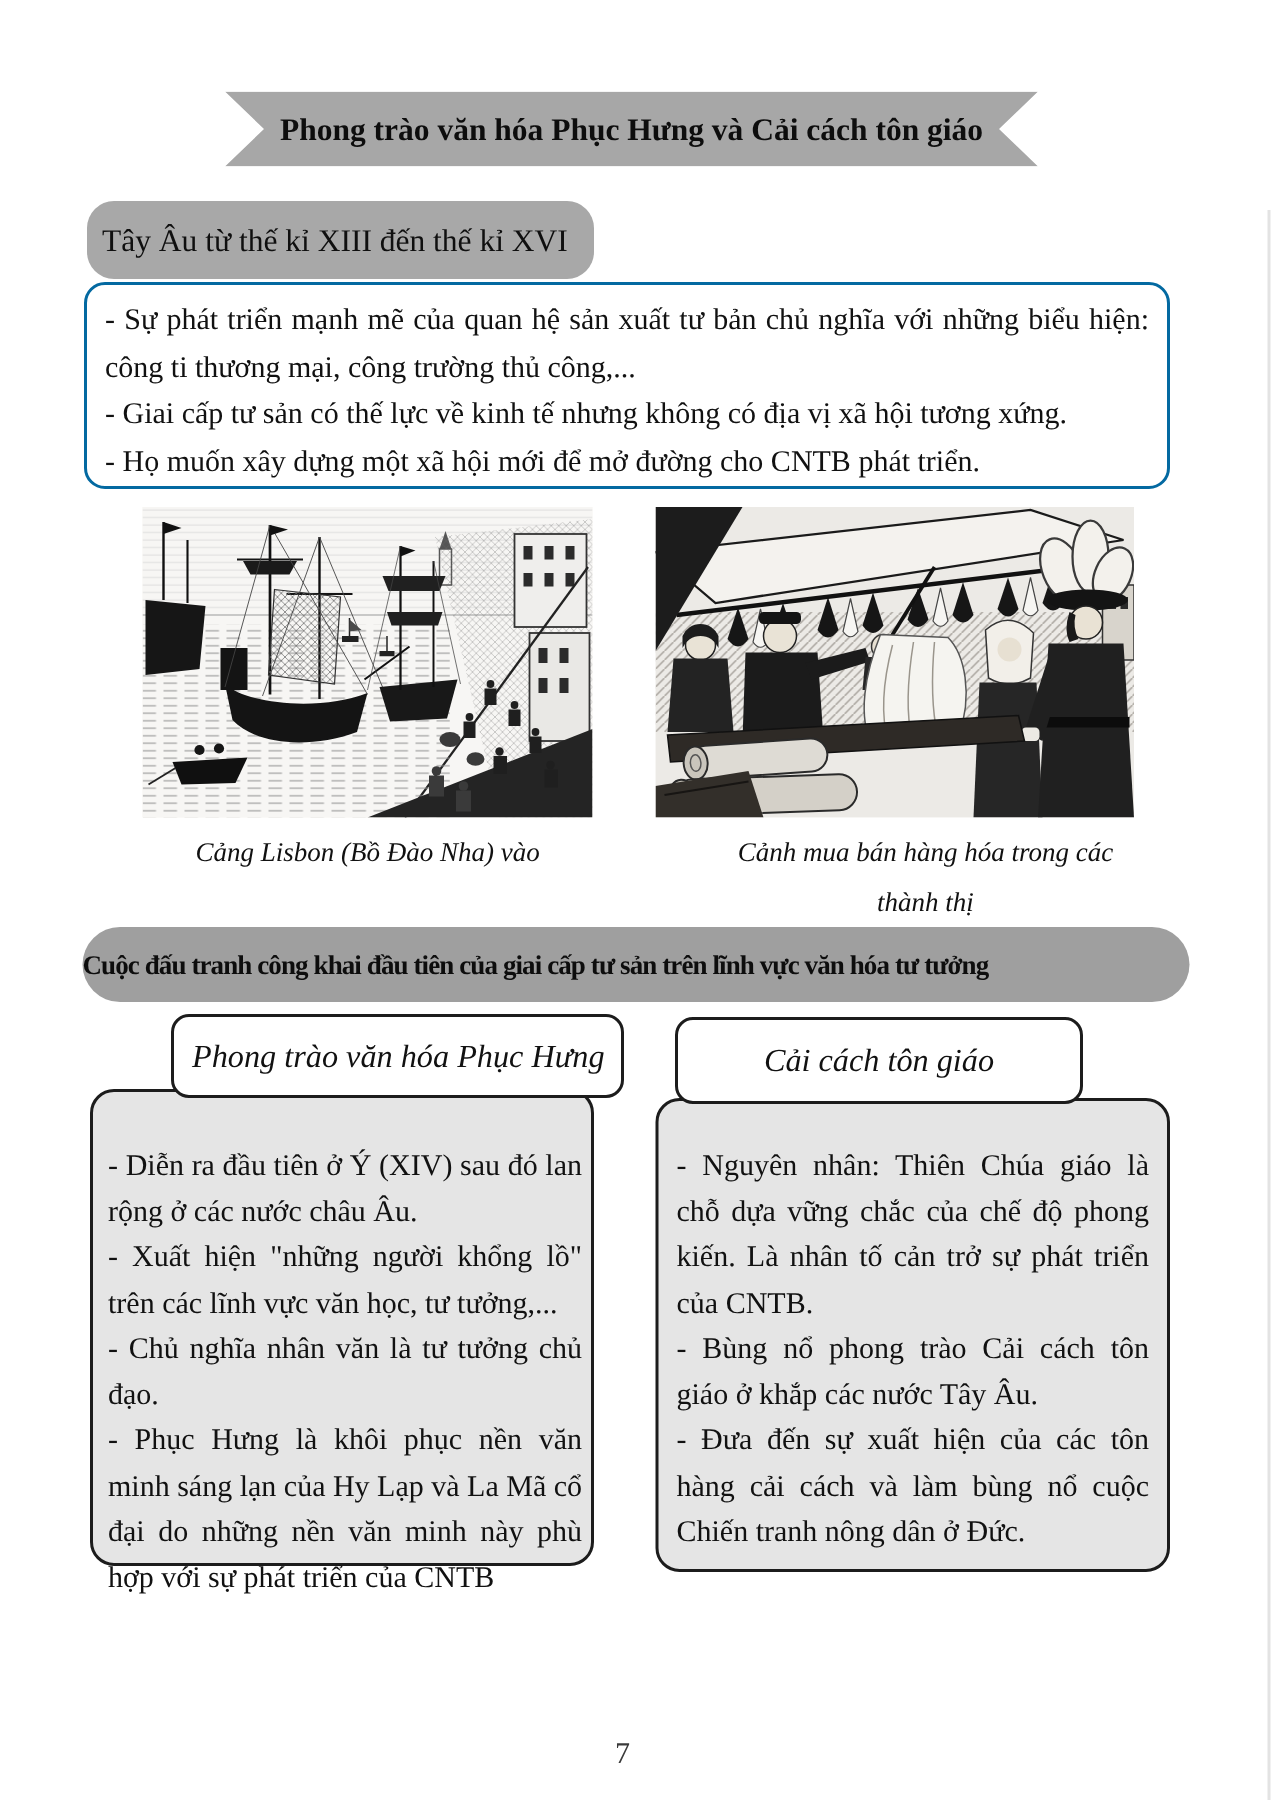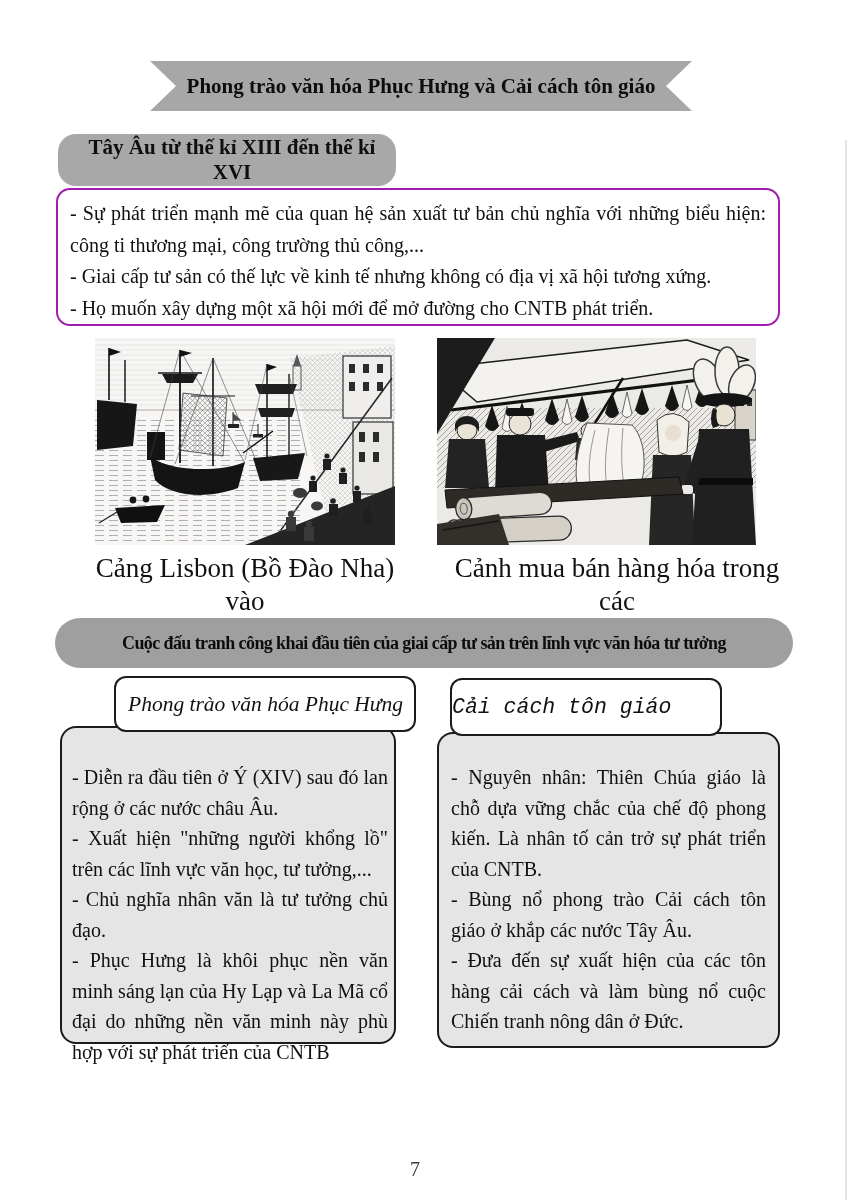--- a/index.html
+++ b/index.html
@@ -13,49 +13,49 @@
     position:absolute;left:150px;top:61px;width:542px;height:50px;background:#a7a7a7;
     clip-path:polygon(0 0,100% 0,calc(100% - 26px) 50%,100% 100%,0 100%,26px 50%);
     display:flex;align-items:center;justify-content:center;
   }
   .ribbon span{font-weight:bold;font-size:21px;color:#0d0d0d;}
   
   .sec-header{
     position:absolute;left:58px;top:134px;width:338px;height:52px;background:#a8a8a8;
     border-radius:18px;display:flex;align-items:center;padding-left:10px;box-sizing:border-box;
   }
-  .sec-header span{font-weight:bold;font-size:21px;color:#0f0f0f;text-align:center;}
+  .sec-header span{font-weight:normal;font-size:21px;color:#0f0f0f;text-align:center;}
   
   .box1{
     position:absolute;left:56px;top:188px;width:724px;height:138px;background:#fff;
-    border:2px solid #a21caf;border-radius:14px;box-sizing:border-box;
+    border:2px solid #0369a1;border-radius:14px;box-sizing:border-box;
     padding:8px 12px 0 12px;
   }
   .box1 p{margin:0;font-size:20px;line-height:31.5px;text-align:justify;}
   
   .fig{position:absolute;top:338px;background:#f7f6f4;}
   .fig.left{left:95px;width:300px;height:207px;}
   .fig.right{left:437px;width:319px;height:207px;}
-  .caption{position:absolute;top:552px;text-align:center;font-size:27px;line-height:33px;}
+  .caption{position:absolute;top:552px;text-align:center;font-style:italic;font-size:18px;line-height:33px;}
   .caption.left{left:75px;width:340px;}
   .caption.right{left:452px;width:330px;}
   .caption span{display:block;}
   
   .banner2{
     position:absolute;left:55px;top:618px;width:738px;height:50px;background:#9f9f9f;
-    border-radius:25px;display:flex;align-items:center;justify-content:center;
+    border-radius:25px;display:flex;align-items:center;justify-content:flex-start;
   }
   .banner2 span{font-weight:bold;font-size:18px;letter-spacing:-0.6px;color:#0d0d0d;white-space:nowrap;}
   
   .col-header{
     position:absolute;background:#fff;border:2px solid #1c1c1c;border-radius:12px;
     box-sizing:border-box;z-index:2;display:flex;align-items:center;
   }
   .col-header.left{left:66px;top:676px;width:302px;height:56px;padding-left:12px;margin-left:48px;}
-  .col-header.right{left:450px;top:678px;width:272px;height:58px;font-family:Liberation Mono, monospace;}
+  .col-header.right{left:450px;top:678px;width:272px;height:58px;justify-content:center;}
   .col-header span{font-style:italic;font-size:21.5px;}
   .col-box{
     position:absolute;background:#e5e5e5;border:2px solid #1c1c1c;border-radius:16px;
     box-sizing:border-box;z-index:1;
   }
   .col-box.left{left:60px;top:726px;width:336px;height:318px;padding:34px 6px 0 10px;}
   .col-box.right{left:437px;top:732px;width:343px;height:316px;padding:28px 12px 0 12px;}
   .col-box p{margin:0;font-size:20px;line-height:30.5px;text-align:justify;}
   .page-number{position:absolute;left:385px;top:1158px;width:60px;text-align:center;font-size:20px;color:#3a3a3a;}
 </style>

